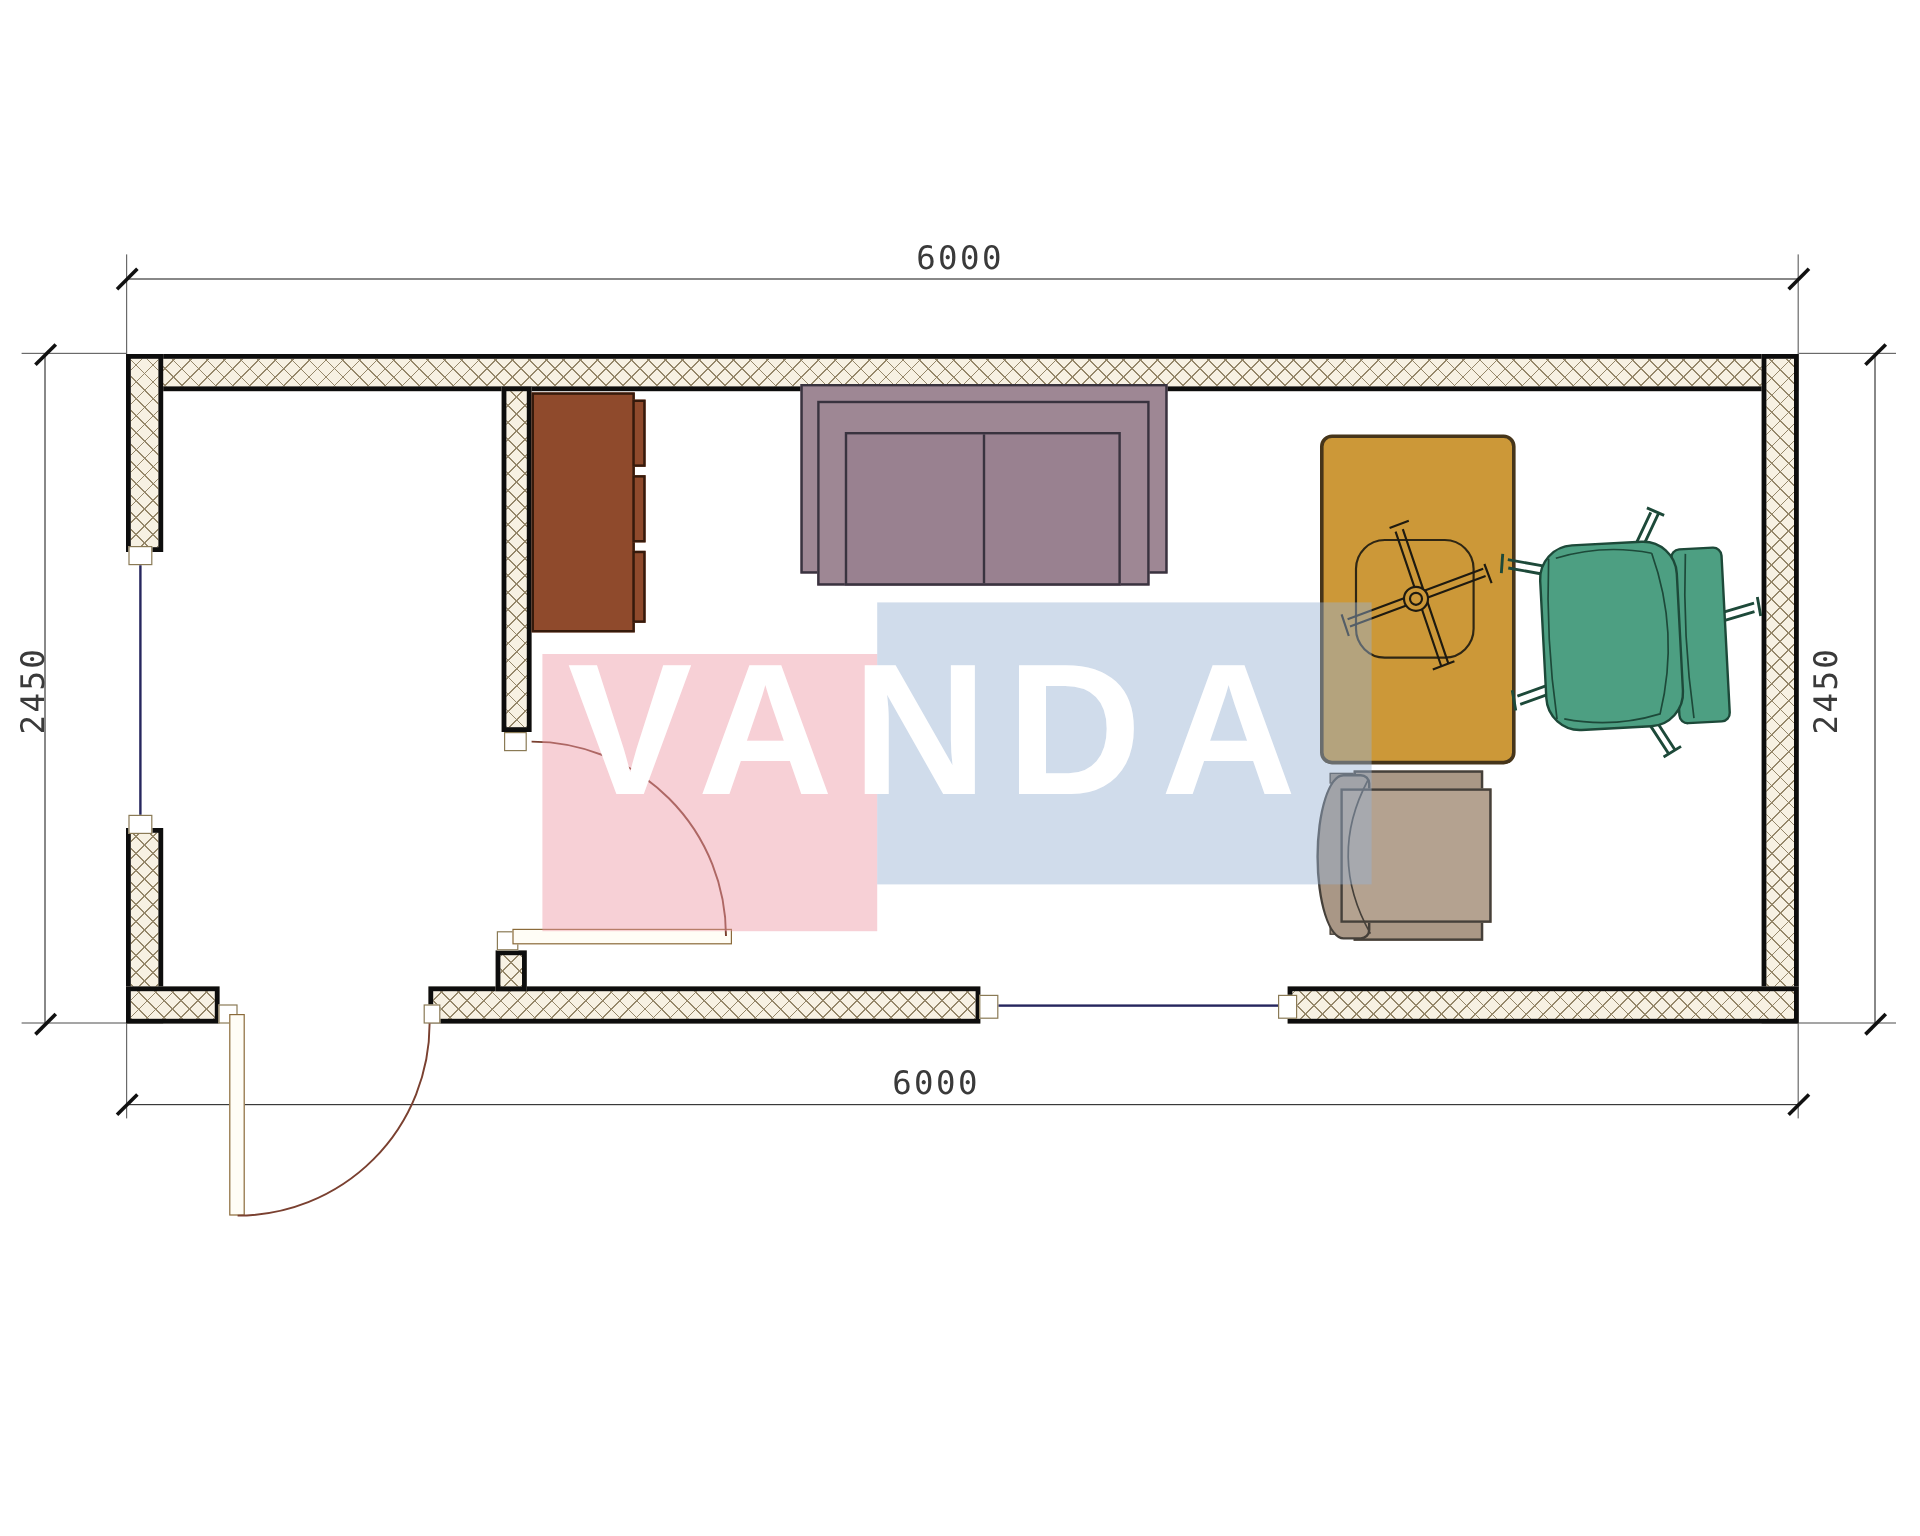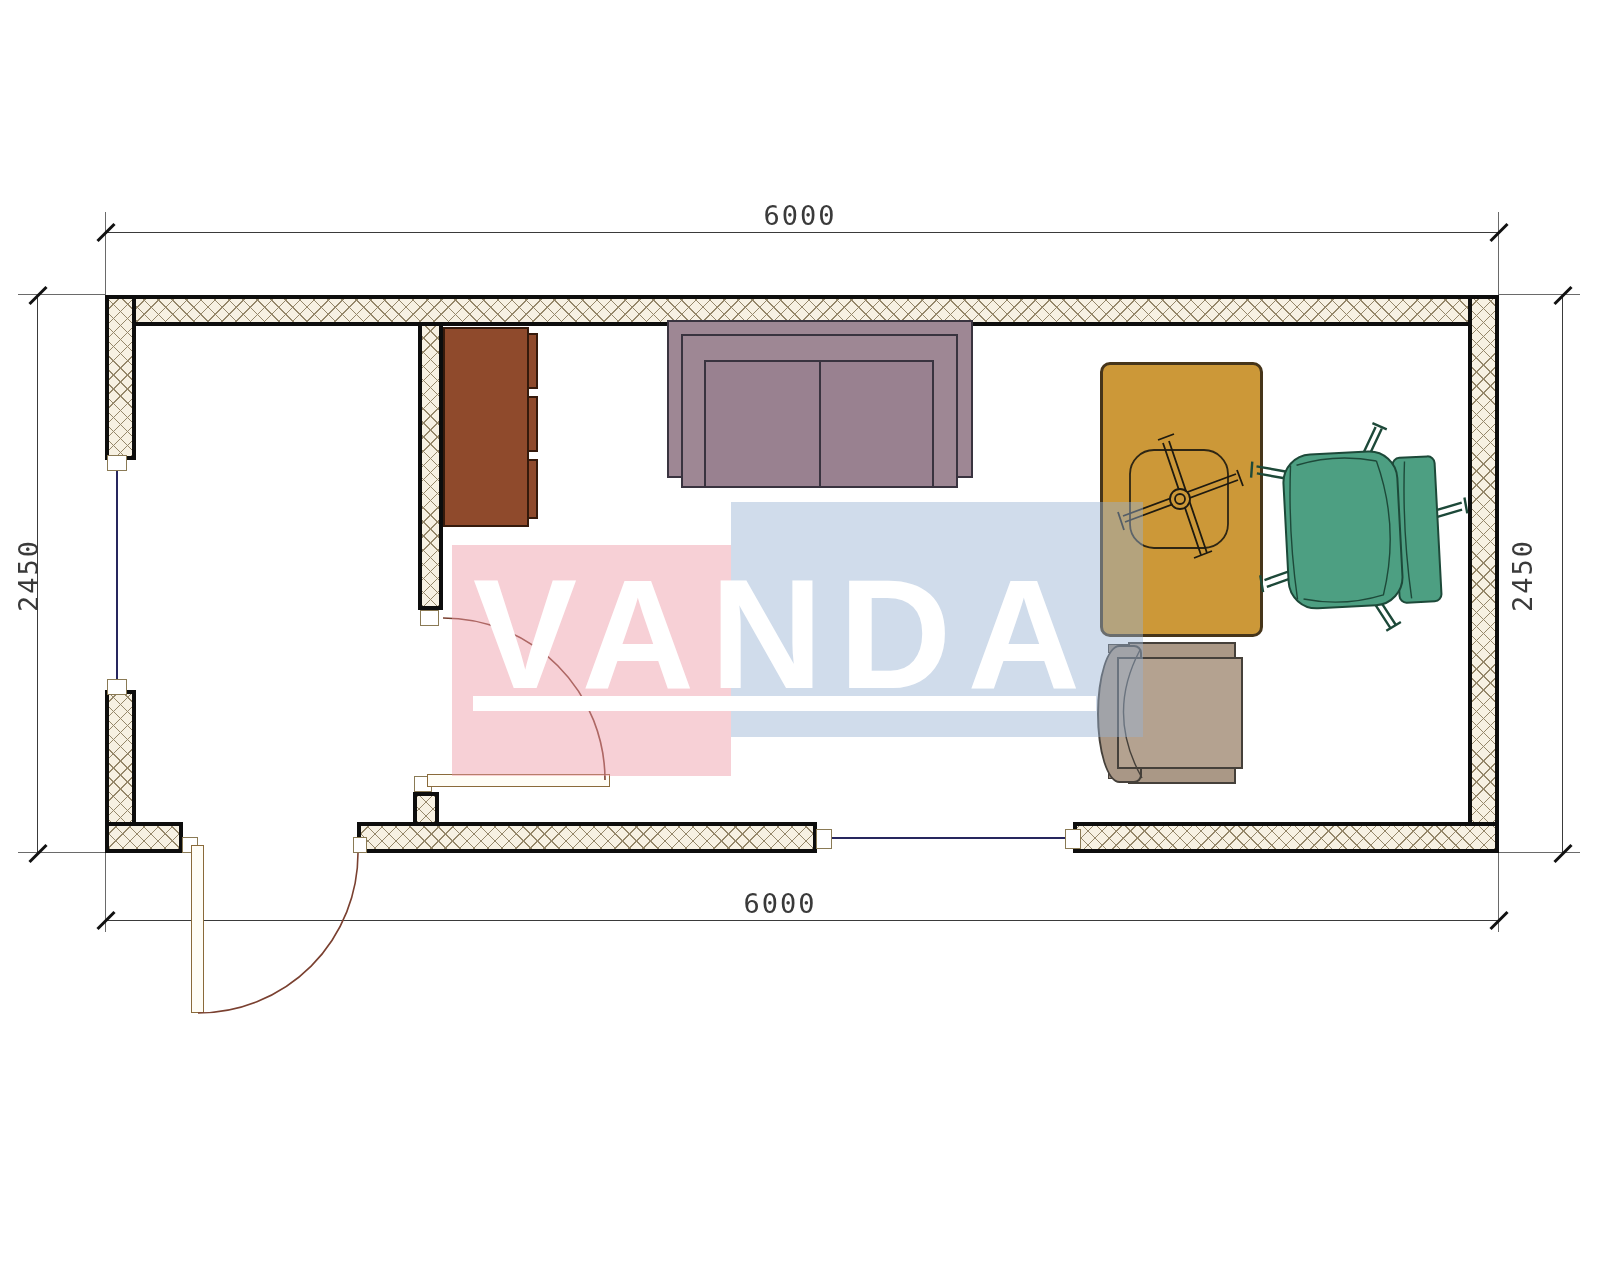--- a/index.html
+++ b/index.html
@@ -149,15 +149,15 @@
       <path d="M 1294 462 Q 1288 529 1294 596" fill="none" stroke="#1d4939" stroke-width="1.4"></path>
       <path d="M 1380 462 Q 1400 529 1380 596 Q 1340 606 1300 596 M 1380 462 Q 1340 452 1300 462" fill="none" stroke="#1d4939" stroke-width="1.4"></path>
       <path d="M 1408 464 Q 1402 532 1408 601" fill="none" stroke="#1d4939" stroke-width="1.4"></path>
     </g>
 
     <path d="M 1140 650 Q 1106 714 1142 778" fill="none" stroke="#45403a" stroke-width="1.4"></path>
   </svg>
 
   <div class="abs wm-pink" style="left:452px;top:545px;width:279px;height:231px;"></div>
   <div class="abs wm-blue" style="left:731px;top:502px;width:412px;height:235px;"></div>
-  <div class="abs wm-text" style="left:473px;top:556px;text-decoration:underline;">VANDA</div>
+  <div class="abs wm-text" style="left:473px;top:531px;">VANDA</div>
 
 </div>
 
 </body></html>

